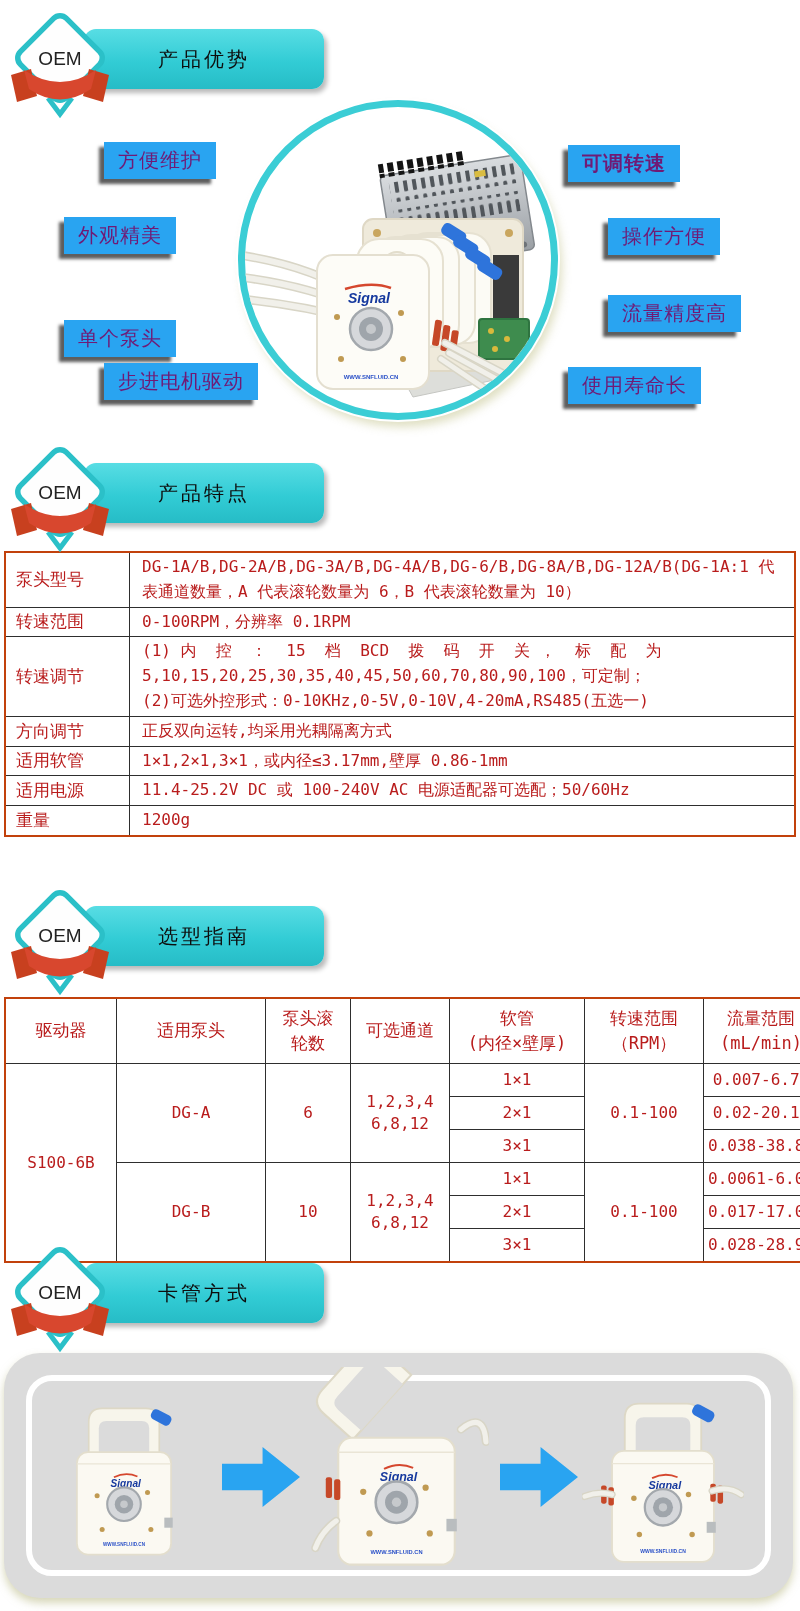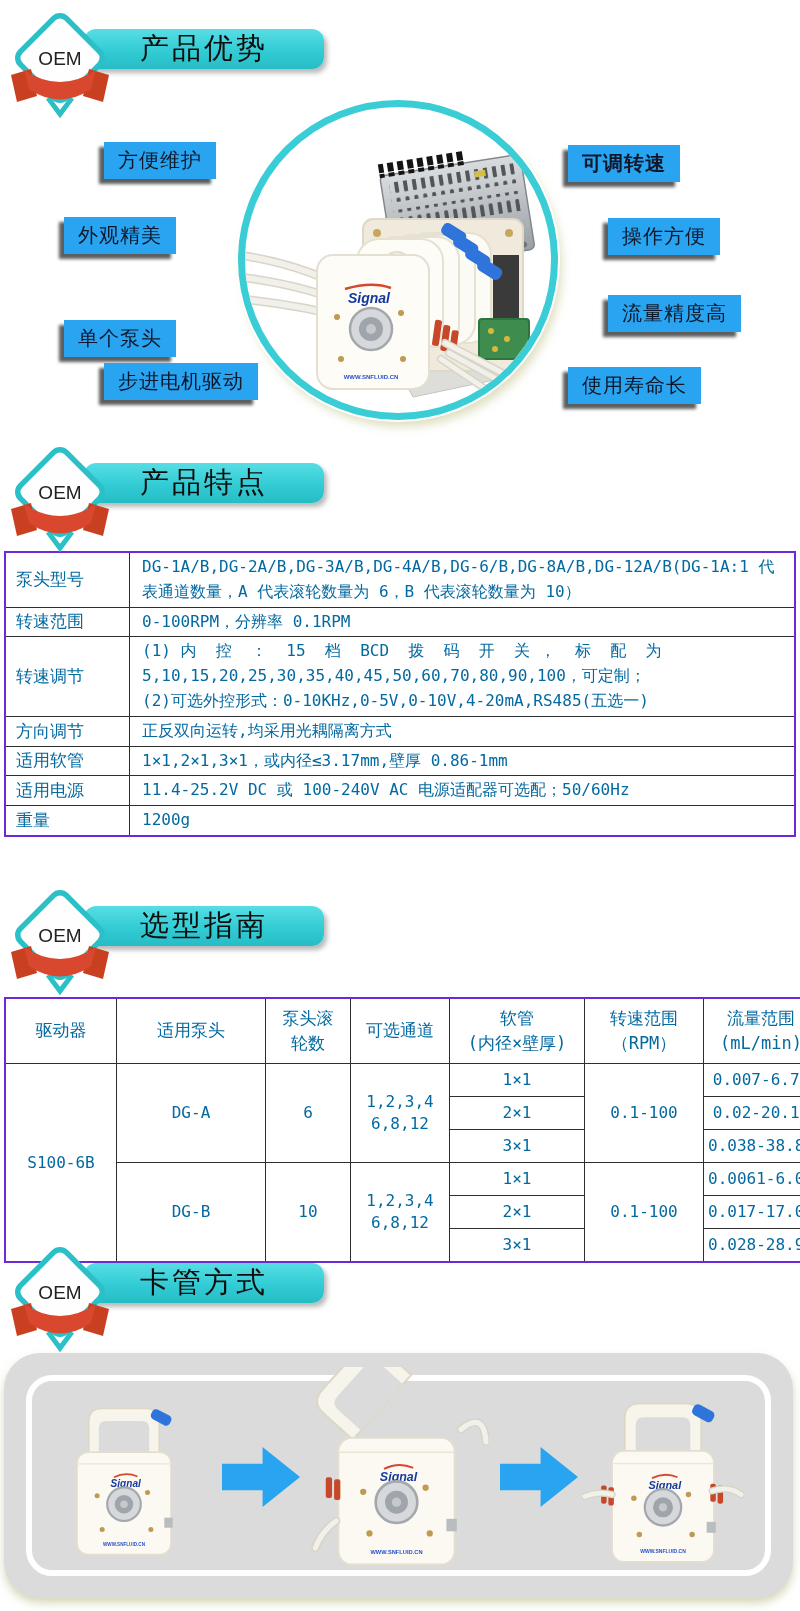--- a/index.html
+++ b/index.html
@@ -2,39 +2,39 @@
 <html><head>
 <meta charset="utf-8">
 <style>
   html,body{margin:0;padding:0;background:#ffffff;}
   #page{position:relative;width:800px;height:1611px;background:#ffffff;overflow:hidden;
         font-family:"Liberation Sans","DejaVu Sans",sans-serif;color:#111;}
 
   
   .section-header{position:absolute;left:0;width:345px;height:118px;text-align:right;}
   .badge-mount{position:absolute;left:8px;top:0;width:104px;height:116px;z-index:2;}
-  .header-bar{position:absolute;left:84px;top:23px;width:240px;height:40px;border-radius:12px;
+  .header-bar{position:absolute;left:84px;top:23px;width:240px;height:60px;border-radius:12px;
       background:linear-gradient(180deg,#58dde4 0%,#32ccd5 55%,#26bcc6 100%);
       box-shadow:3px 4px 5px rgba(0,0,0,0.28);
       display:flex;align-items:center;justify-content:center;
-      font-size:29px;letter-spacing:3px;color:#0d0d0d;z-index:1;}
+      font-size:20px;letter-spacing:3px;color:#0d0d0d;z-index:1;}
 
   
-  .tag{position:absolute;background:#29A4F1;color:#0f172a;font-size:20px;letter-spacing:1px;
+  .tag{position:absolute;background:#29A4F1;color:#701a75;font-size:20px;letter-spacing:1px;
        padding:5px 14px;box-shadow:-5px 5px 3px rgba(40,40,40,0.75);white-space:nowrap;}
 
   
   .circle{position:absolute;left:238px;top:100px;width:306px;height:306px;border-radius:50%;
       border:7px solid #3BCDD5;background:#ffffff;overflow:hidden;
       box-shadow:0 0 0 2px #ffffff,4px 7px 10px rgba(185,185,120,0.45), inset 0 0 0 4px #ffffff;}
 
   
   .data-table{position:absolute;left:4px;border-collapse:collapse;table-layout:fixed;width:792px;
-      font-family:"DejaVu Sans Mono","DejaVu Sans",monospace;font-size:16px;color:#0369a1;
-      border:2px solid #6d28d9;}
+      font-family:"DejaVu Sans Mono","DejaVu Sans",monospace;font-size:16px;color:#b91c1c;
+      border:2px solid #c2410c;}
   .data-table td,.data-table th{border:1px solid #2e2e2e;font-weight:normal;}
   #spec-table{top:551px;}
   #spec-table td.spec-label{width:109px;padding:2px 4px 2px 10px;vertical-align:middle;font-size:17px;}
   #spec-table td.spec-value{padding:2px 8px 2px 12px;white-space:pre-wrap;line-height:1.55;vertical-align:middle;}
   #sel-table{top:997px;text-align:center;}
   #sel-table th{height:62px;white-space:pre-line;line-height:1.5;font-size:17px;}
   #sel-table td{height:30px;white-space:pre-line;line-height:1.35;text-align:center;}
 
   
   .clamp-box{position:absolute;left:4px;top:1353px;width:789px;height:245px;background:#DBDBDB;

